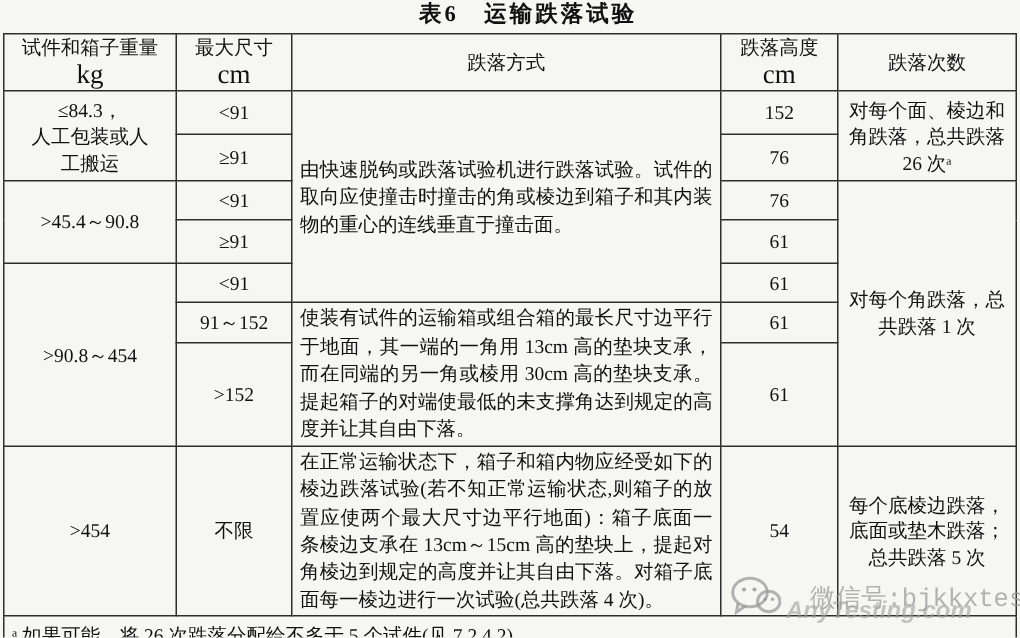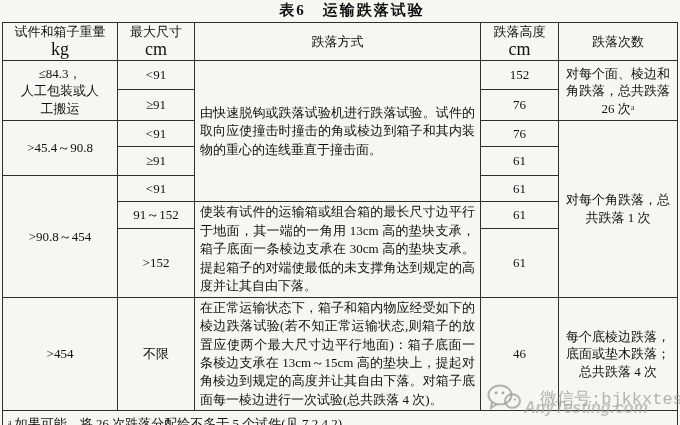--- a/index.html
+++ b/index.html
@@ -139,37 +139,37 @@
     </tr>
 
     <tr style="height:26px">
       <td rowspan="3" class="c">&gt;90.8～454</td>
       <td class="c">&lt;91</td>
       <td class="c">61</td>
     </tr>
 
     <tr style="height:26px">
       <td class="c">91～152</td>
-      <td rowspan="2" class="method">使装有试件的运输箱或组合箱的最长尺寸边平行于地面，其一端的一角用 13cm 高的垫块支承，箱子底面一条棱边支承在 30cm 高的垫块支承。提起箱子的对端使最低的未支撑角达到规定的高度并让其自由下落。</td>
+      <td rowspan="2" class="method">使装有试件的运输箱或组合箱的最长尺寸边平行于地面，其一端的一角用 13cm 高的垫块支承，而在同端的另一角或棱用 30cm 高的垫块支承。提起箱子的对端使最低的未支撑角达到规定的高度并让其自由下落。</td>
       <td class="c">61</td>
     </tr>
 
     <tr style="height:68px">
       <td class="c">&gt;152</td>
       <td class="c">61</td>
     </tr>
 
     <tr style="height:105px">
       <td class="c">&gt;454</td>
       <td class="c">不限</td>
       <td class="method">在正常运输状态下，箱子和箱内物应经受如下的棱边跌落试验(若不知正常运输状态,则箱子的放置应使两个最大尺寸边平行地面)：箱子底面一条棱边支承在 13cm～15cm 高的垫块上，提起对角棱边到规定的高度并让其自由下落。对箱子底面每一棱边进行一次试验(总共跌落 4 次)。</td>
-      <td class="c">46</td>
+      <td class="c">54</td>
       <td class="prewrap countcell">每个底棱边跌落，
 底面或垫木跌落；
-总共跌落 4 次</td>
+总共跌落 5 次</td>
     </tr>
 
     <tr style="height:27px">
       <td colspan="5" class="footnote">ᵃ  如果可能，将 26 次跌落分配给不多于 5 个试件(见 7.2.4.2)。</td>
     </tr>
   </tbody>
     </table>
 
 
   <div class="wm wm-wechat">

